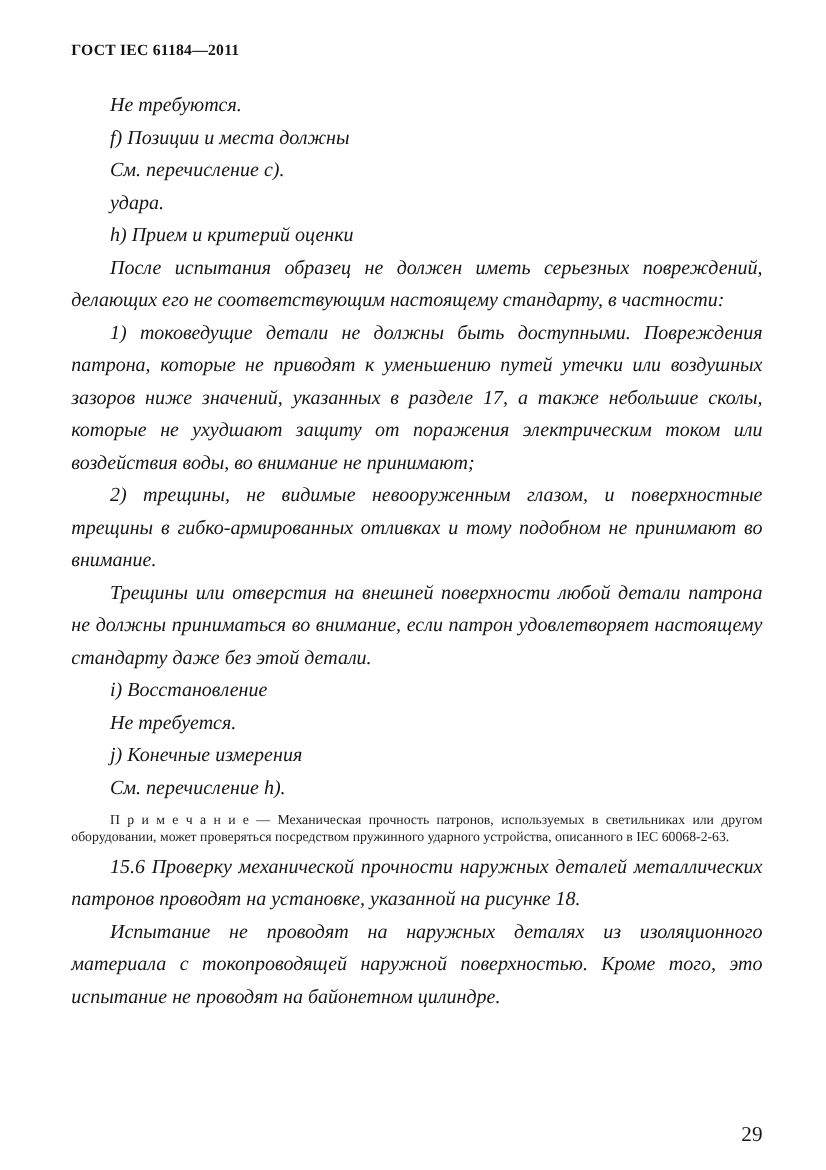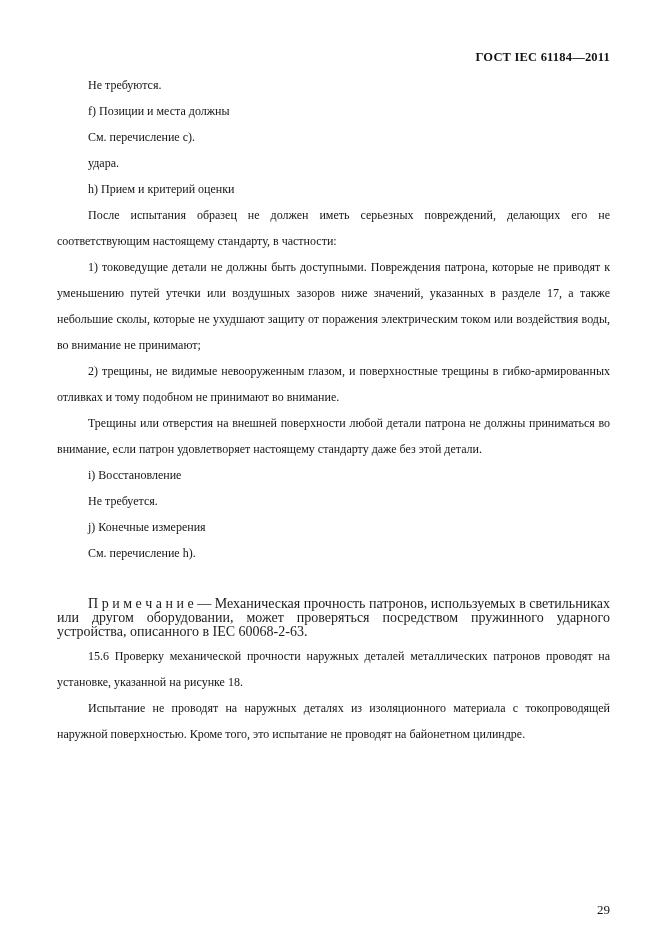--- a/index.html
+++ b/index.html
@@ -11,62 +11,62 @@
     position: relative;
     width: 661px;
     height: 936px;
     background: #ffffff;
     overflow: hidden;
     font-family: "Liberation Serif", serif;
     color: #141414;
   }
   .doc-header {
     position: absolute;
-    top: 50px;
+    top: 33px;
     left: 57px;
     right: 51px;
-    text-align: right;
+    text-align: left;
     font-size: 12.5px;
     font-weight: bold;
     font-style: normal;
     letter-spacing: 0.2px;
   }
   .doc-body {
     position: absolute;
     top: 72px;
     left: 57px;
     width: 553px;
   }
   .doc-body p {
     margin: 0;
-    font-size: 12px;
+    font-size: 16px;
+    font-style: italic;
     line-height: 26px;
   }
   .doc-body p.line {
     text-indent: 31px;
   }
   .doc-body p.para {
     text-indent: 31px;
     text-align: justify;
   }
   .doc-body p.note {
     font-style: normal;
-    font-size: 14px;
+    font-size: 11px;
     line-height: 14px;
     text-align: justify;
     text-indent: 31px;
     padding: 5px 0 4px 0;
     color: #1c1c1c;
-    margin-top: 26px;
   }
   .doc-footer {
     position: absolute;
     bottom: 18px;
     right: 51px;
-    font-size: 13px;
+    font-size: 17px;
     font-style: normal;
     text-align: right;
   }
 </style>
 </head>
 <body>
 
 <div class="page">
 
   <div class="doc-header">

